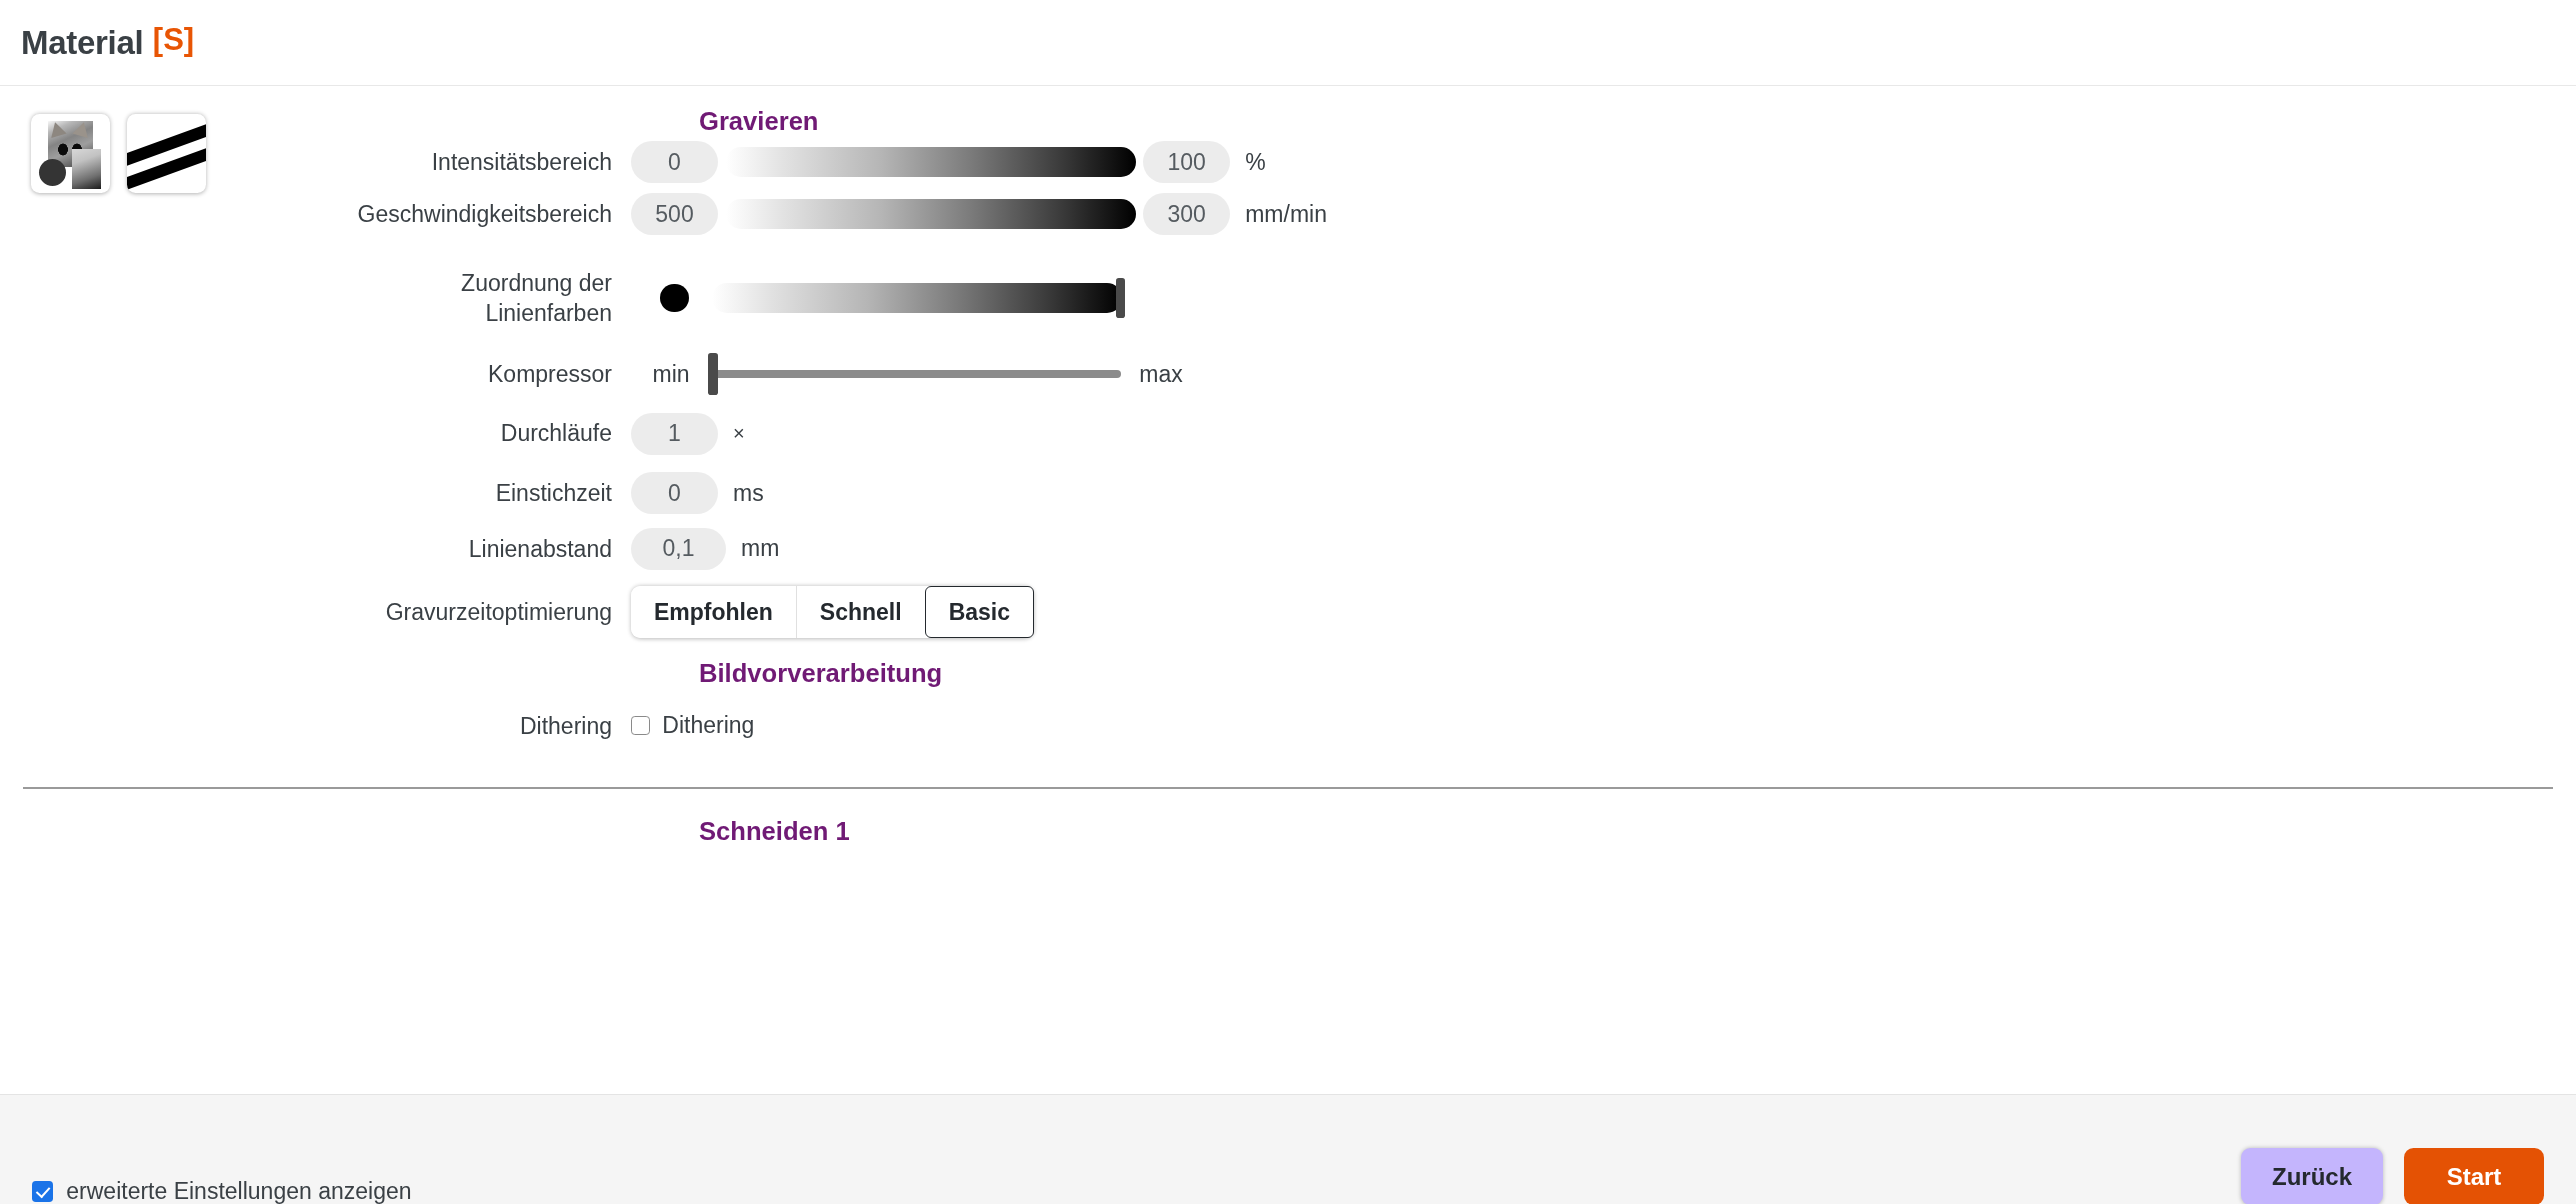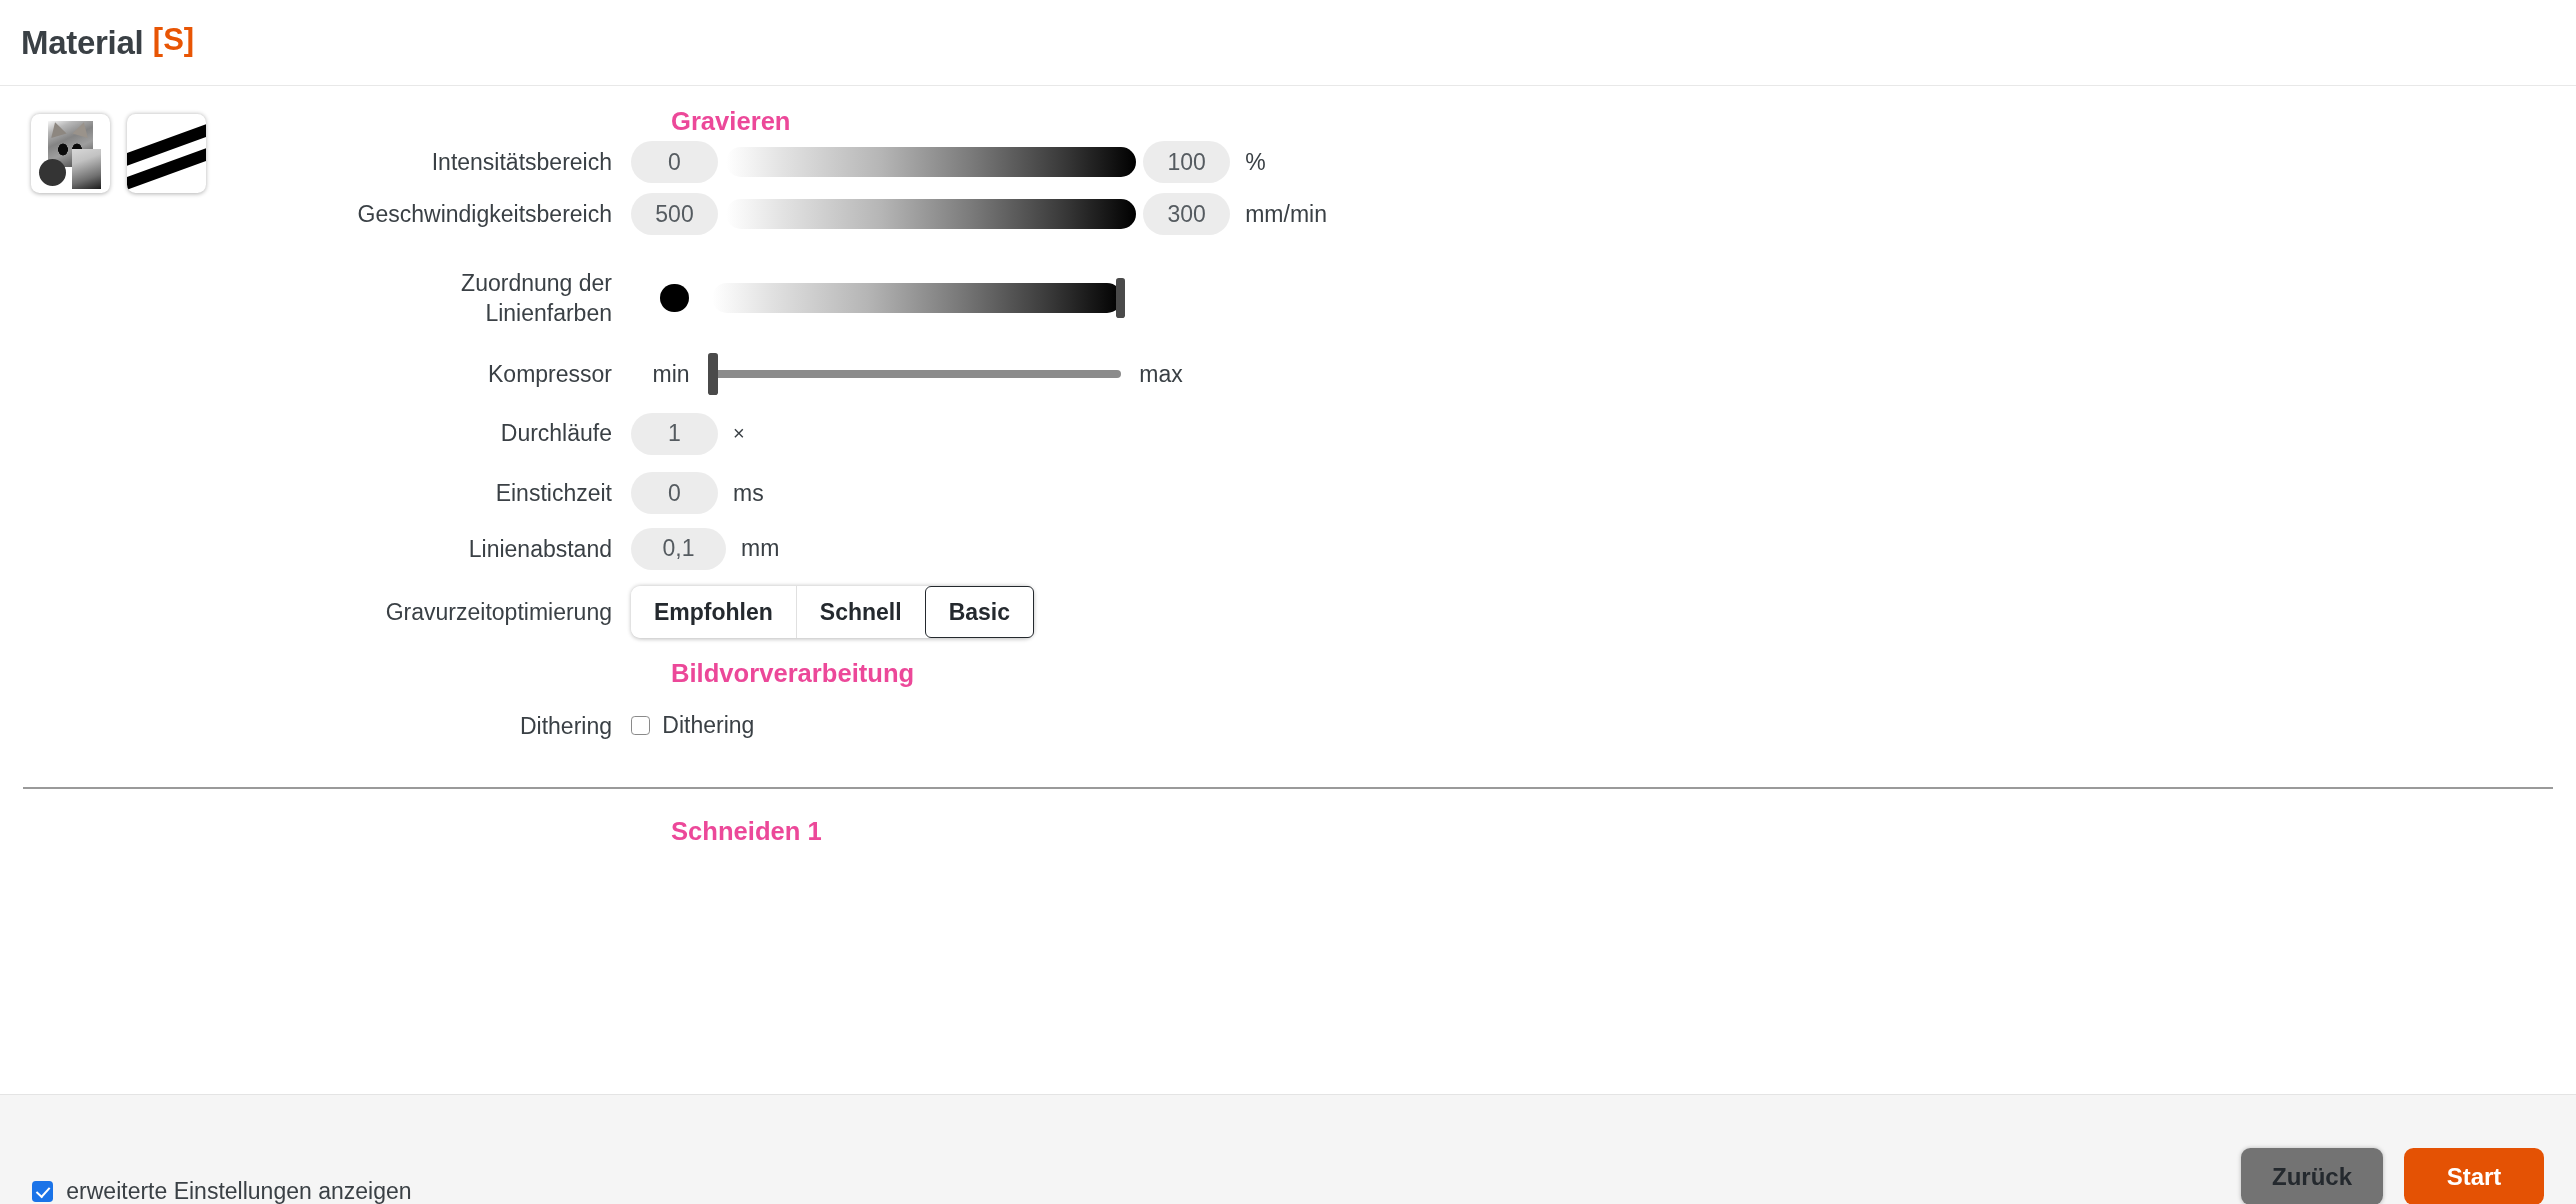--- a/index.html
+++ b/index.html
@@ -127,22 +127,23 @@
   
   .settings {
     position: absolute;
     left: 0;
     top: 0;
     right: 0;
   }
   .section-title {
     font-size: 25.6px;
     font-weight: bold;
-    color: #ec4899;
+    color: #701a75;
     padding-left: 671px;
+    margin-left: 28px;
   }
   .section-title.gravieren { margin-top: 19px; }
   .section-title.bild { margin-top: 21px; }
 
   .row {
     display: flex;
     align-items: center;
     min-height: 52px;
   }
   .row-label {
@@ -345,21 +346,21 @@
     font-family: "Liberation Sans", sans-serif;
     font-size: 24px;
     font-weight: bold;
     border: none;
     border-radius: 9.5px;
     height: 57px;
     cursor: pointer;
     white-space: nowrap;
   }
   .btn-back {
-    background: #737373;
+    background: #c4b5fd;
     color: #24292e;
     width: 142px;
     box-shadow: 0 0.9px 4.7px rgba(0,0,0,0.25);
   }
   .btn-start {
     background: #e45204;
     color: #ffffff;
     width: 140px;
   }
 </style>

